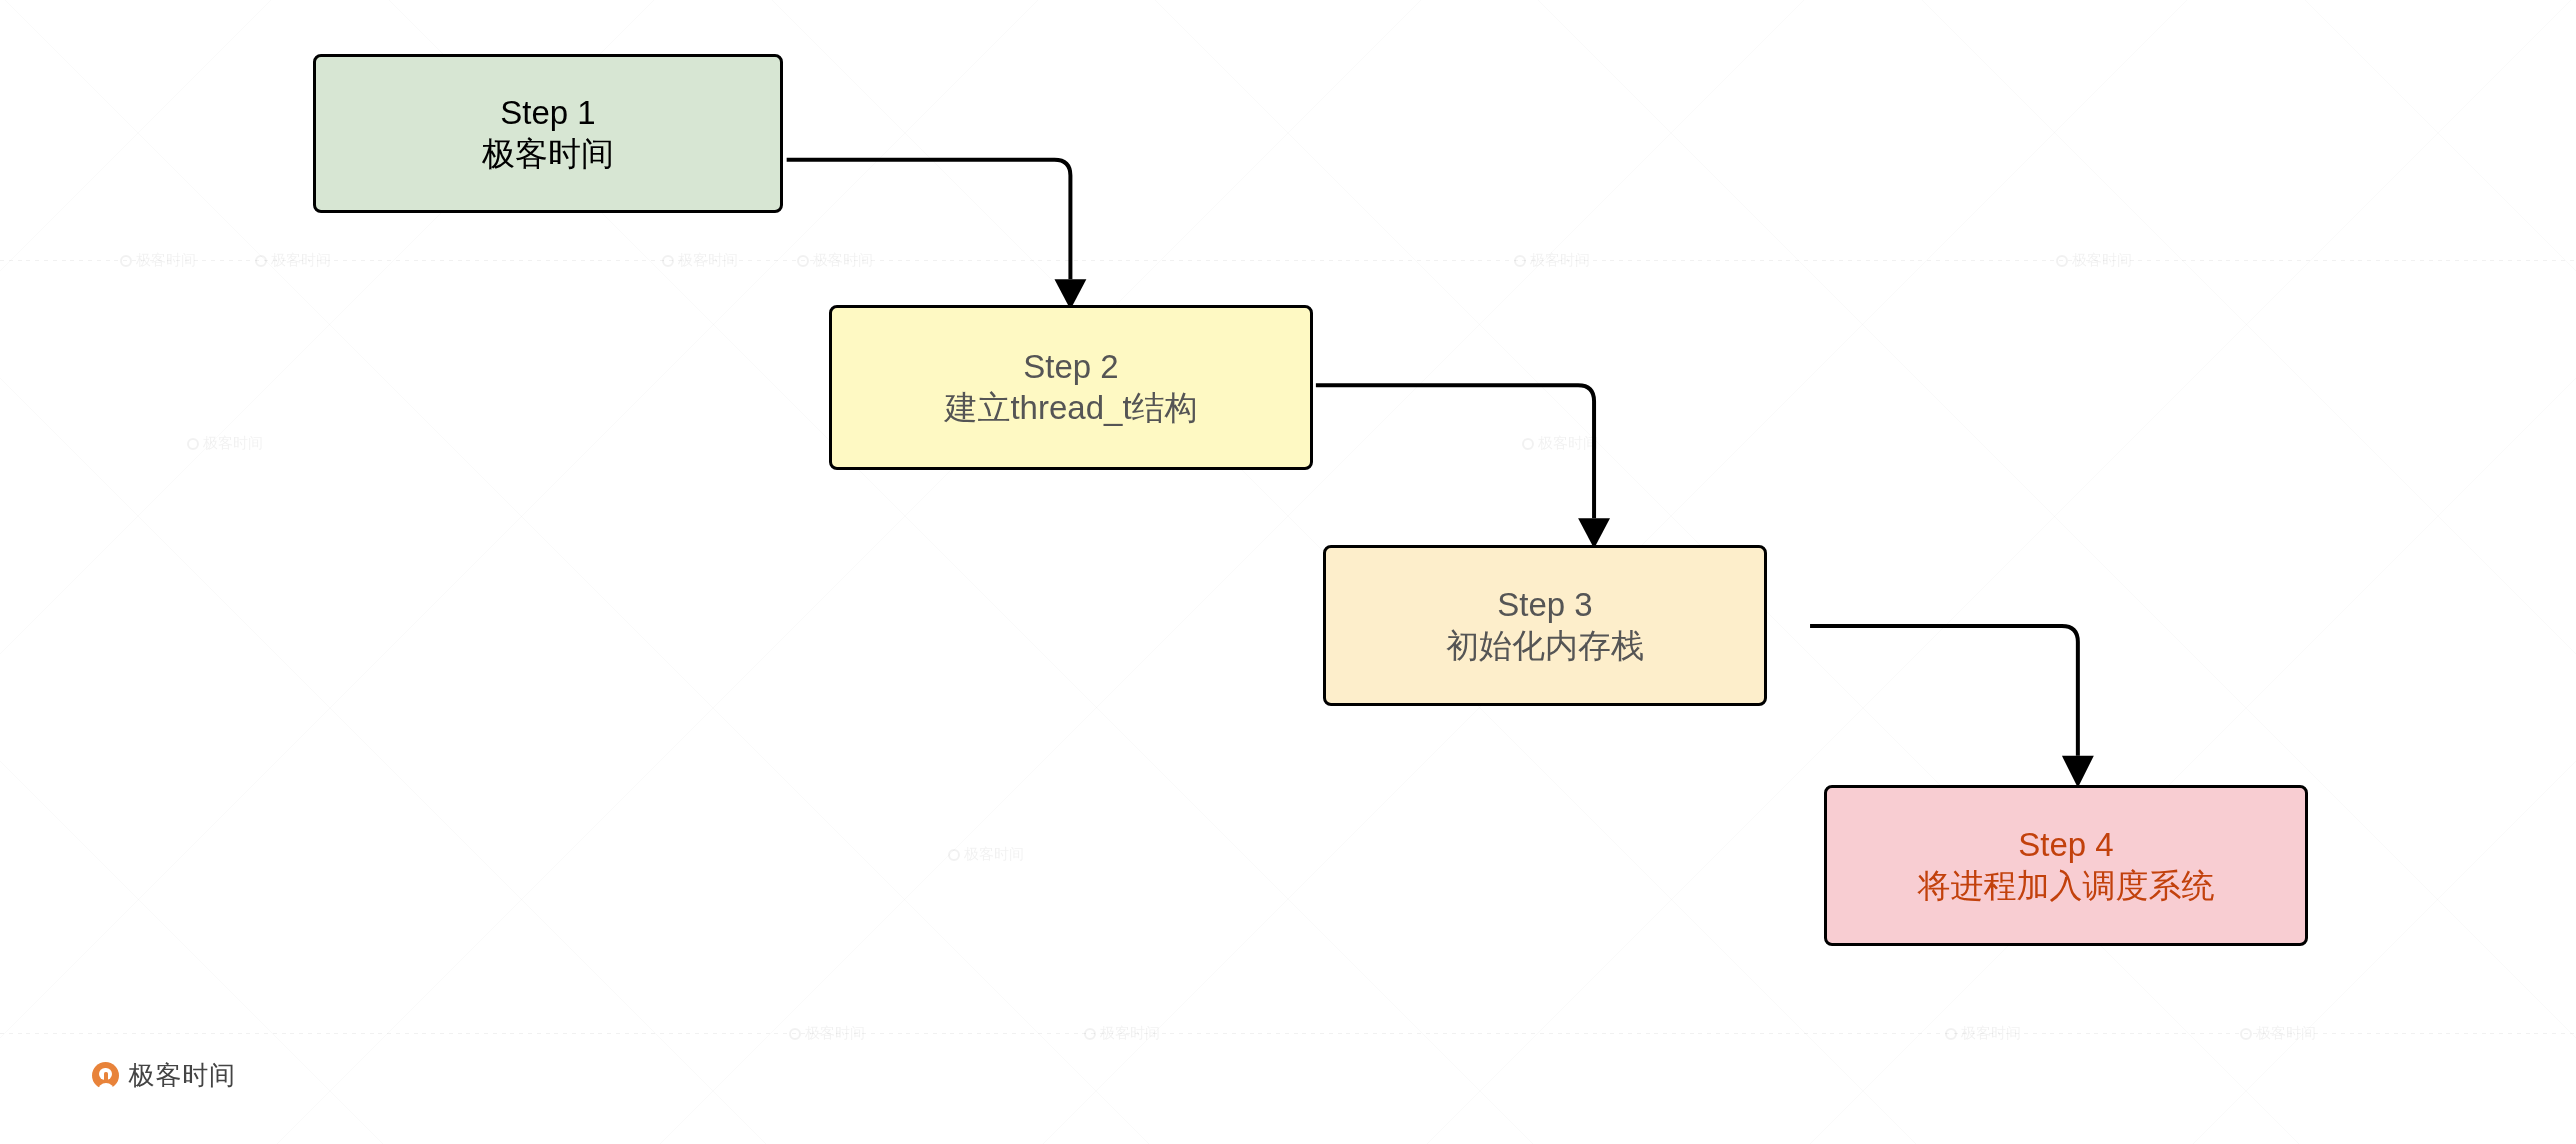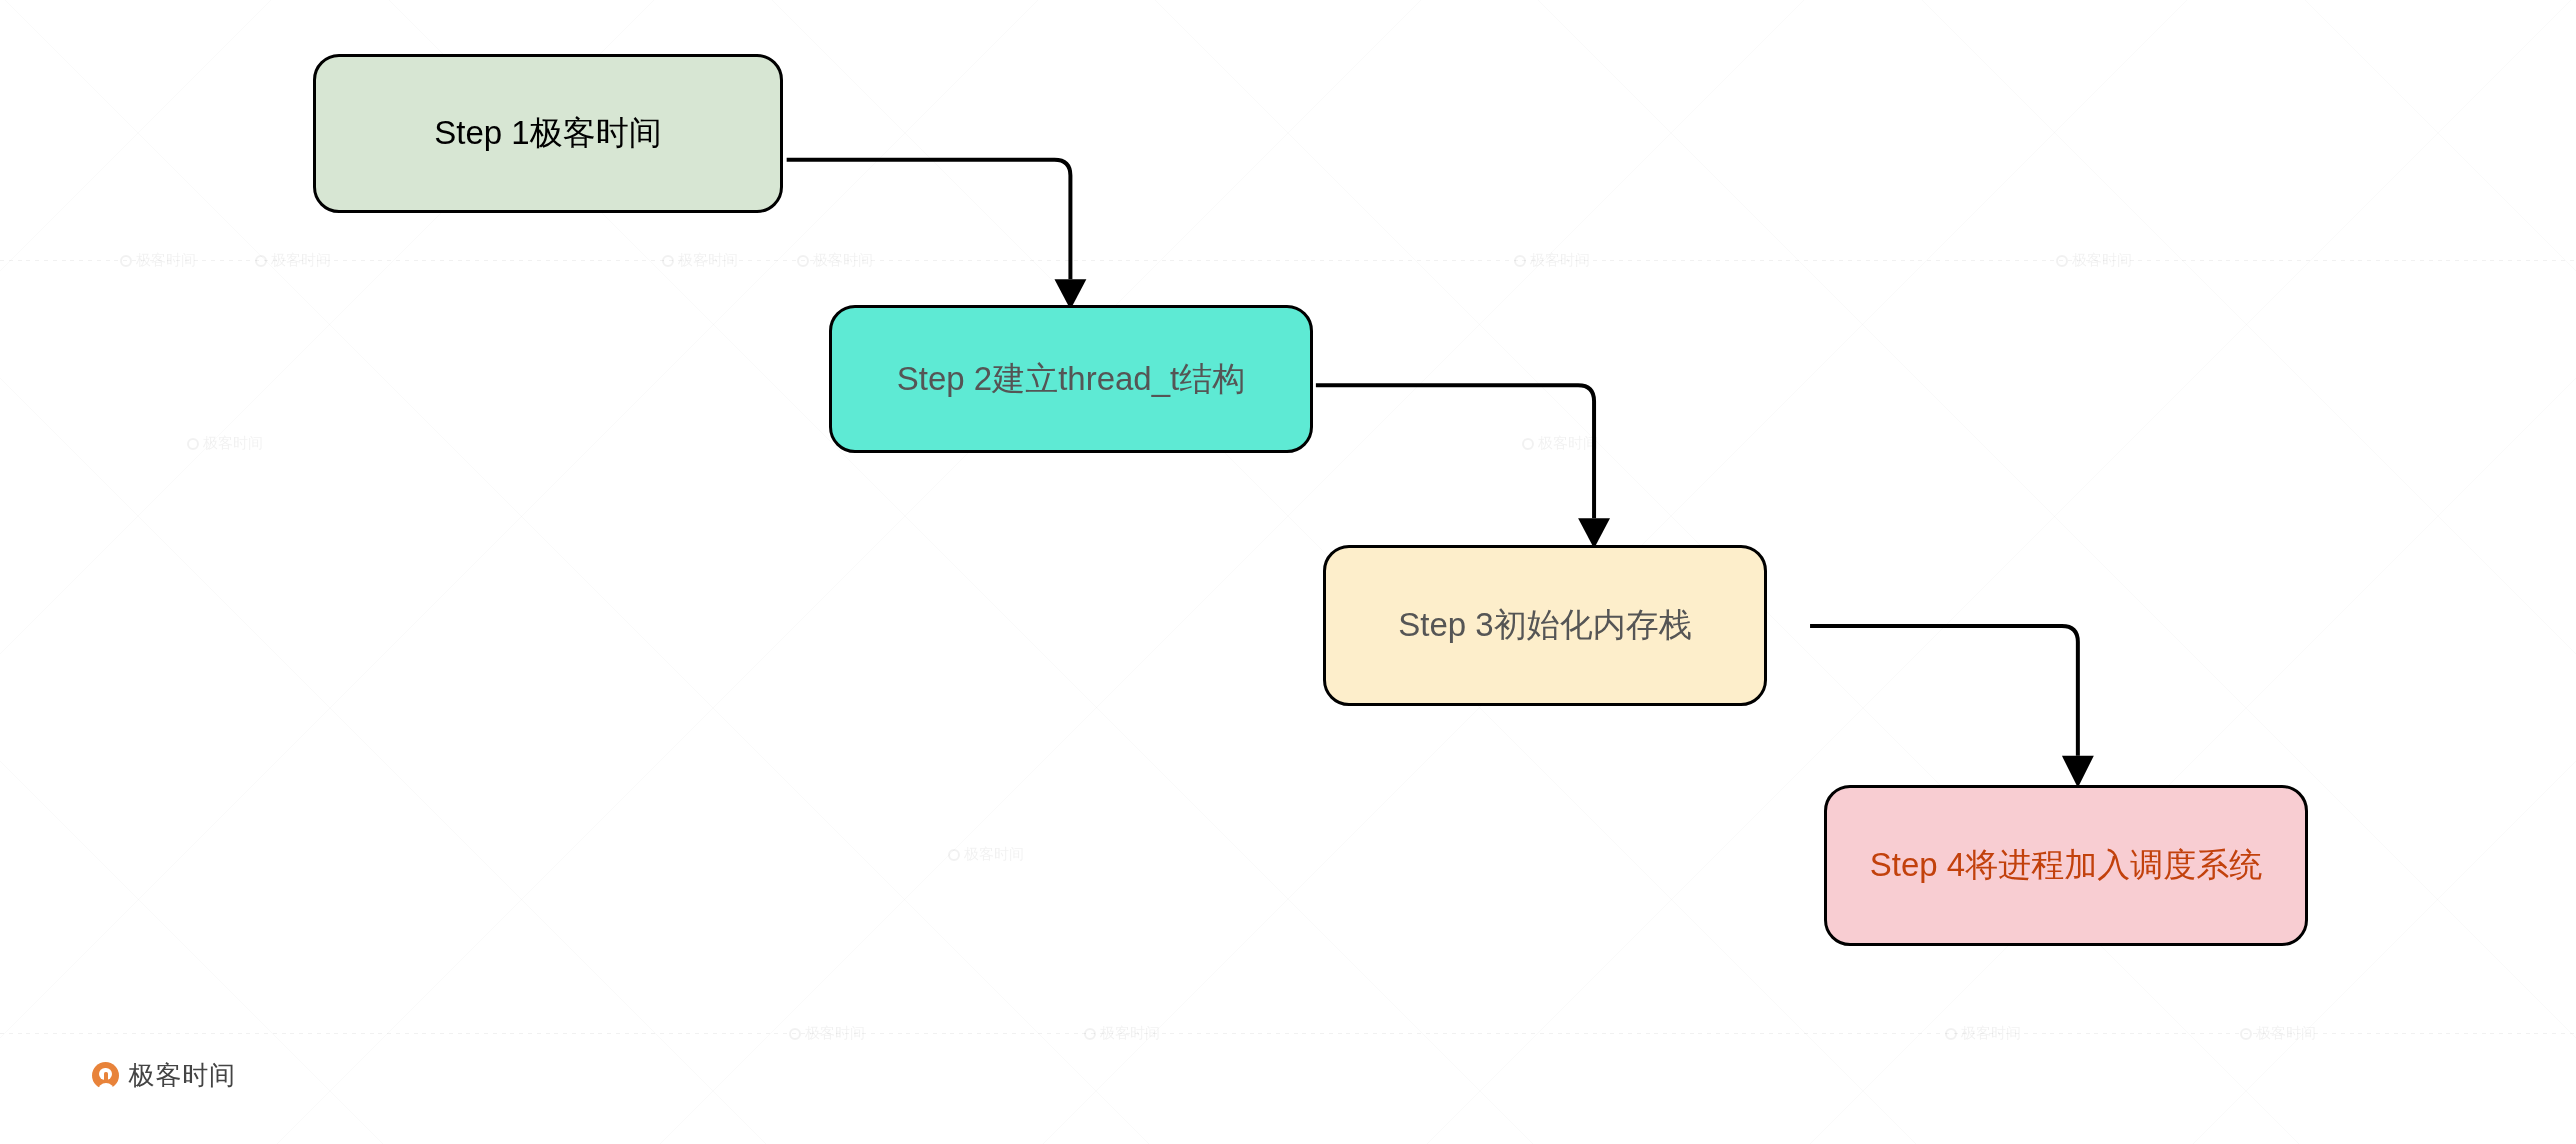--- a/index.html
+++ b/index.html
@@ -20,30 +20,30 @@
   .wm-row .dots{position:absolute;left:0;top:12.8px;width:2576px;height:1.6px;
     background-image:repeating-linear-gradient(to right, rgba(0,0,0,0.055) 0 4px, rgba(0,0,0,0) 4px 8.8px);}
   .wm-mark{position:absolute;display:flex;align-items:center;gap:4px;
     color:rgba(0,0,0,0.055);font-size:15px;white-space:nowrap;letter-spacing:0px;}
   .wm-mark .wm-dot{width:12px;height:12px;border-radius:50%;
     border:2.4px solid rgba(0,0,0,0.055);box-sizing:border-box;}
 
   
   .node{
     position:absolute;box-sizing:border-box;
-    border:3.2px solid #000000;border-radius:26px;
-    display:flex;flex-direction:row;align-items:center;justify-content:center;
+    border:3.2px solid #000000;border-radius:8px;
+    display:flex;flex-direction:column;align-items:center;justify-content:center;
     text-align:center;line-height:1.22;
   }
   .node .ln{display:block;white-space:nowrap;}
   .ln-en{font-size:33px;}
   .ln-cn{font-size:33px;}
 
   #node-step1{left:313px;top:69px;width:470px;height:84px;background:#d7e6d3;color:#000000;}
-  #node-step2{left:829px;top:305px;width:484px;height:148px;background:#5eead4;color:#555555;}
+  #node-step2{left:829px;top:305px;width:484px;height:165px;background:#fef9c3;color:#555555;}
   #node-step3{left:1323px;top:545px;width:444px;height:161px;background:#fdeecb;color:#555555;}
   #node-step4{left:1824px;top:785px;width:484px;height:161px;background:#f8cdd2;color:#c2410c;}
 
   
   #node-step1{height:159px;top:54px;}
 
   
   svg#edges{position:absolute;left:0;top:0;width:2576px;height:1145px;overflow:visible;}
   svg#edges path{fill:none;stroke:#000000;stroke-width:5;}
   svg#edges polygon{fill:#000000;}

